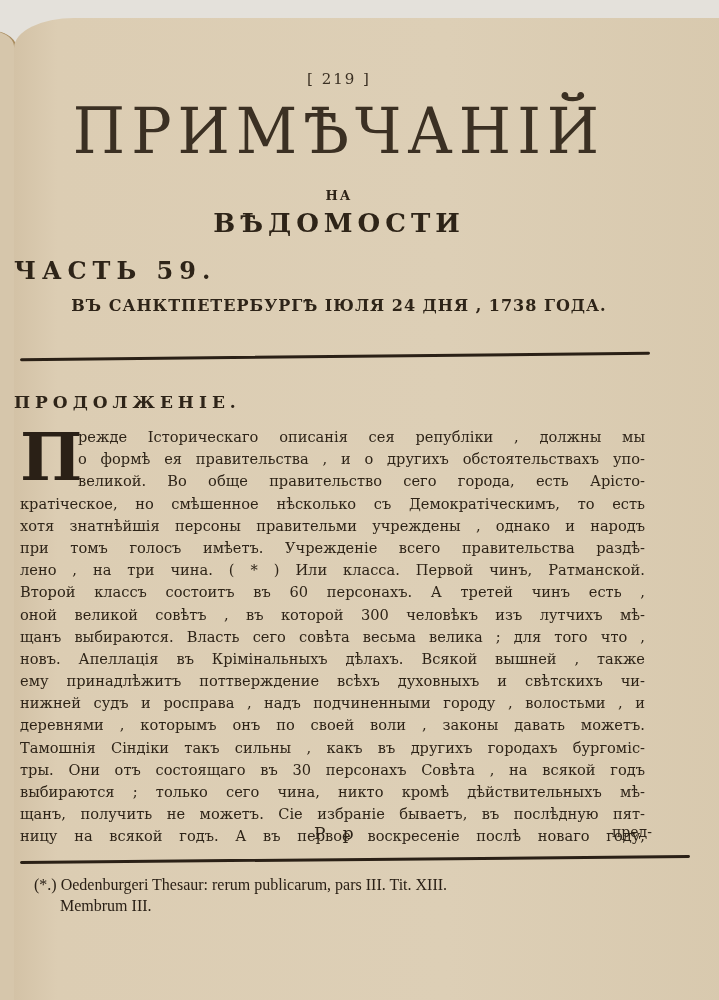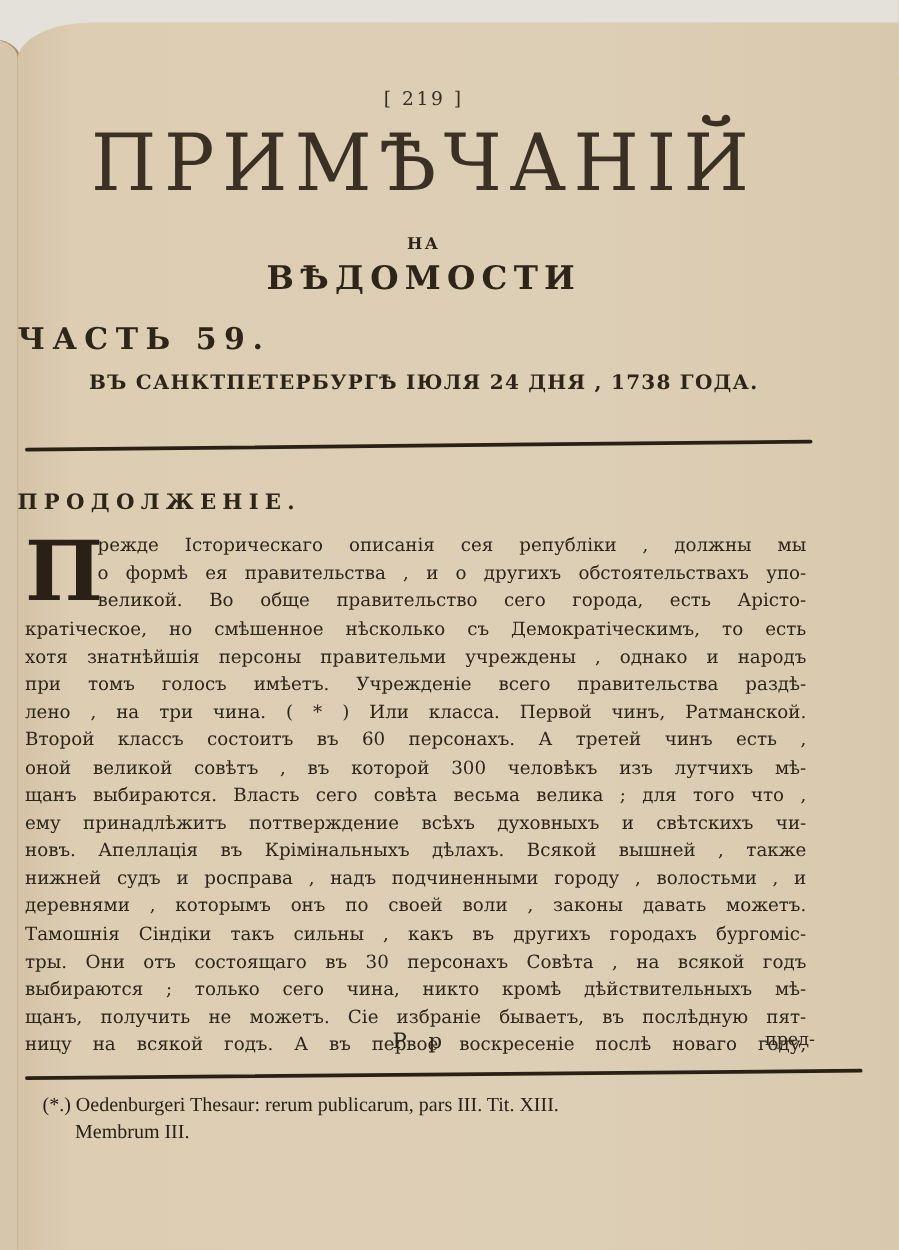--- a/index.html
+++ b/index.html
@@ -107,22 +107,22 @@
     <div class="line indent">режде Історическаго описанія сея републіки , должны мы</div>
     <div class="line indent">о формѣ ея правительства , и о другихъ обстоятельствахъ упо-</div>
     <div class="line indent">великой. Во обще правительство сего города, есть Арісто-</div>
     <div class="line">кратіческое, но смѣшенное нѣсколько съ Демократіческимъ, то есть</div>
     <div class="line">хотя знатнѣйшія персоны правительми учреждены , однако и народъ</div>
     <div class="line">при томъ голосъ имѣетъ. Учрежденіе всего правительства раздѣ-</div>
     <div class="line">лено , на три чина. ( * ) Или класса. Первой чинъ, Ратманской.</div>
     <div class="line">Второй классъ состоитъ въ 60 персонахъ. А третей чинъ есть ,</div>
     <div class="line">оной великой совѣтъ , въ которой 300 человѣкъ изъ лутчихъ мѣ-</div>
     <div class="line">щанъ выбираются. Власть сего совѣта весьма велика ; для того что ,</div>
+    <div class="line">новъ. Апеллація въ Крімінальныхъ дѣлахъ. Всякой вышней , также</div>
     <div class="line">ему принадлѣжитъ поттверждение всѣхъ духовныхъ и свѣтскихъ чи-</div>
-    <div class="line">новъ. Апеллація въ Крімінальныхъ дѣлахъ. Всякой вышней , также</div>
     <div class="line">нижней судъ и росправа , надъ подчиненными городу , волостьми , и</div>
     <div class="line">деревнями , которымъ онъ по своей воли , законы давать можетъ.</div>
     <div class="line">Тамошнія Сіндіки такъ сильны , какъ въ другихъ городахъ бургоміс-</div>
     <div class="line">тры. Они отъ состоящаго въ 30 персонахъ Совѣта , на всякой годъ</div>
     <div class="line">выбираются ; только сего чина, никто кромѣ дѣйствительныхъ мѣ-</div>
     <div class="line">щанъ, получить не можетъ. Сіе избраніе бываетъ, въ послѣдную пят-</div>
     <div class="line">ницу на всякой годъ. А въ первое воскресеніе послѣ новаго году,</div>
   </div>
 
   <div class="sig">Р р</div>

